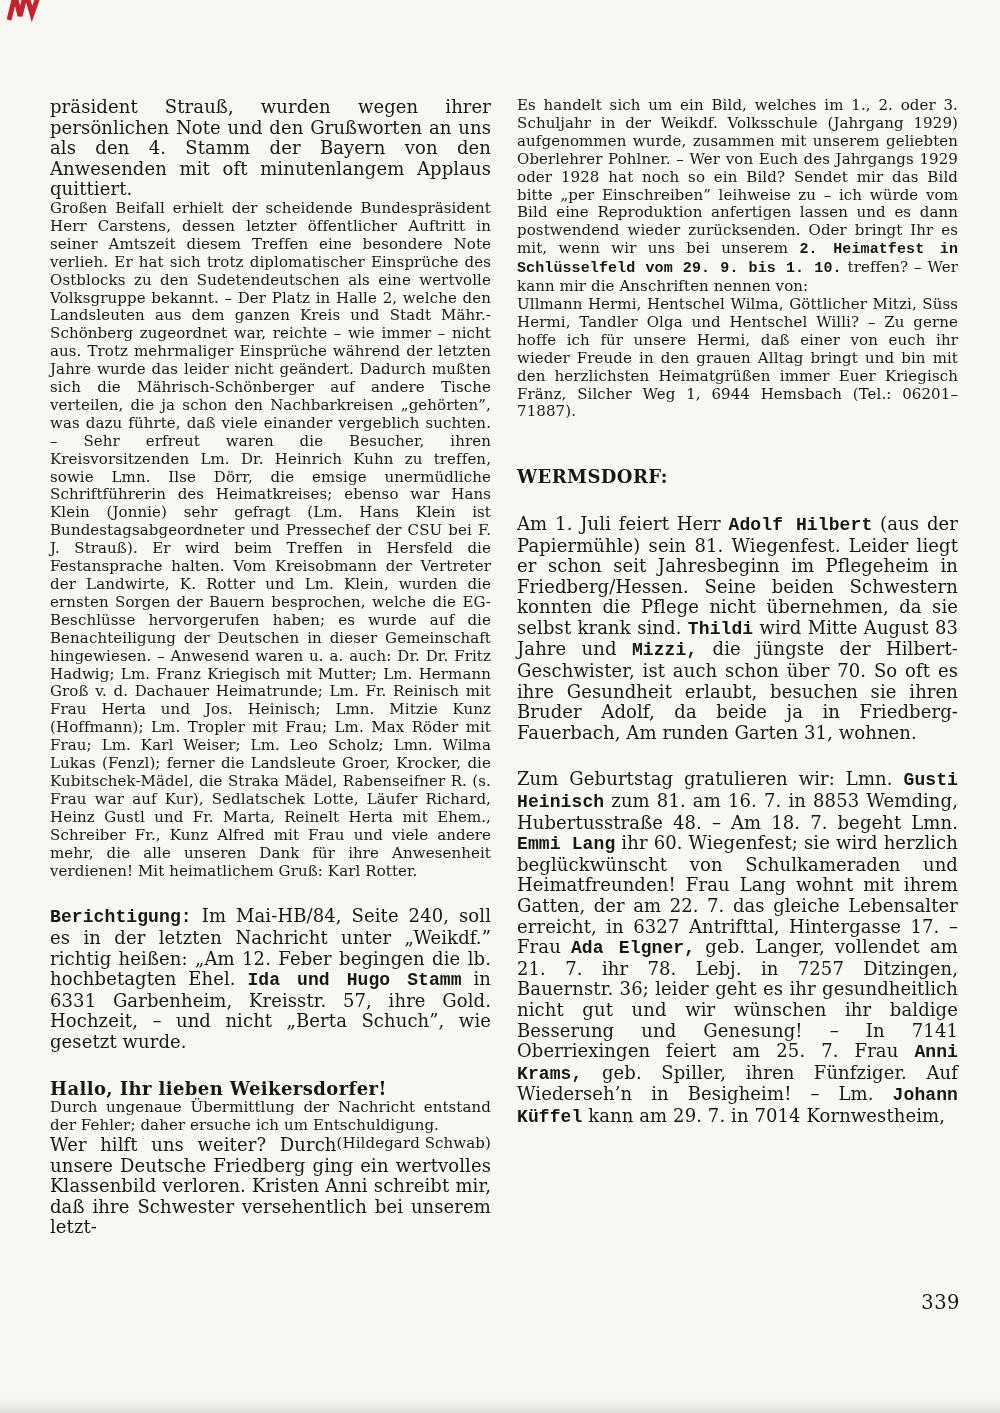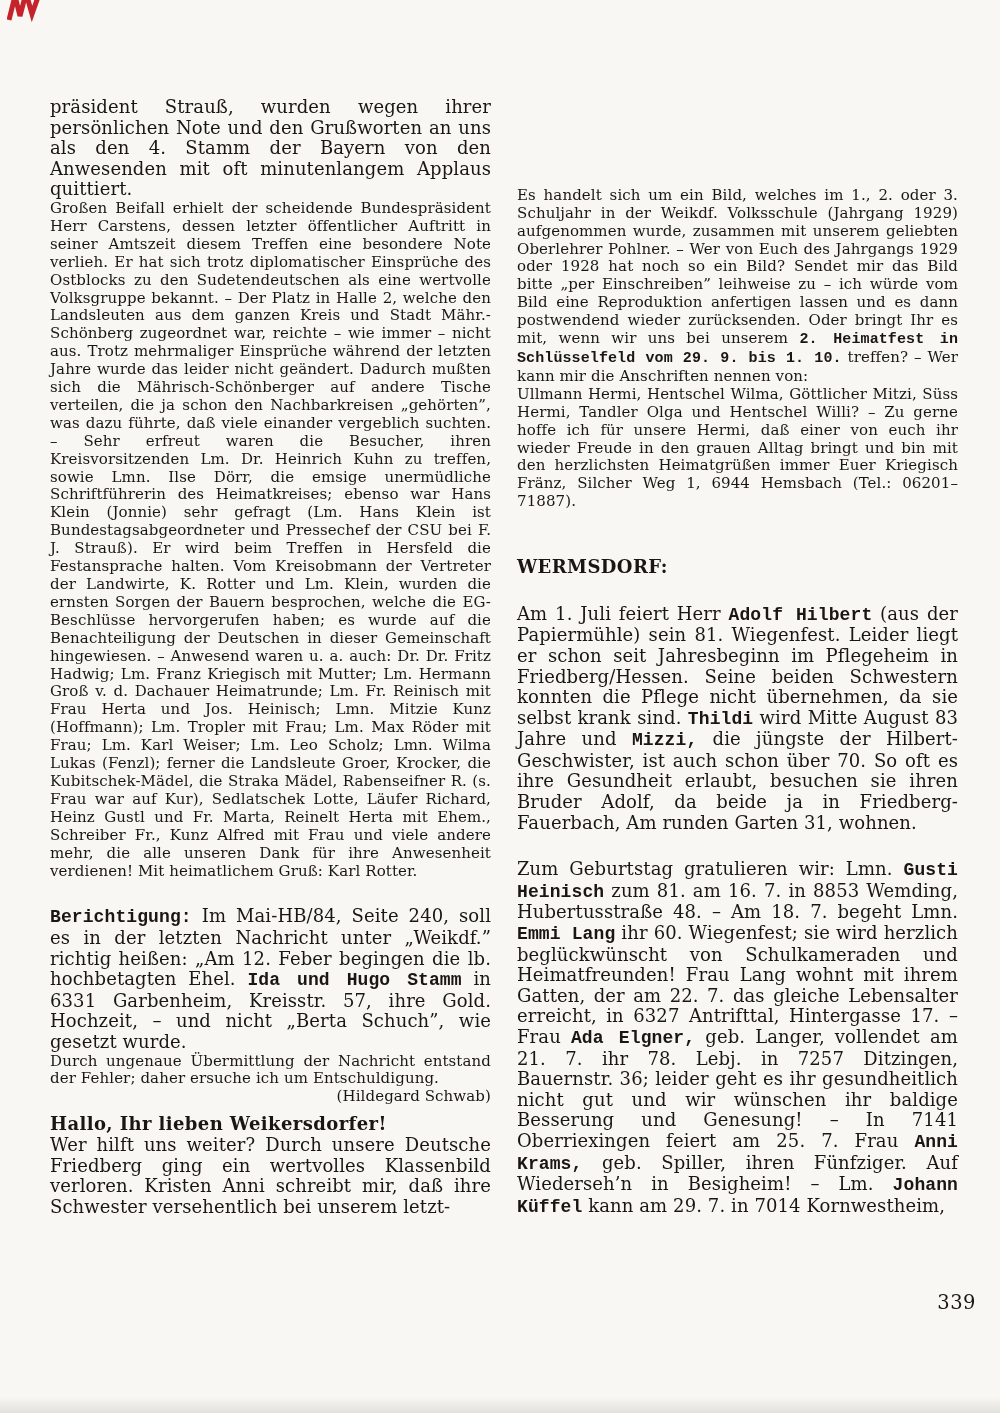--- a/index.html
+++ b/index.html
@@ -5,31 +5,31 @@
   html,body { margin:0; padding:0; }
   body { width:1000px; height:1413px; overflow:hidden; }
   .page {
     position:relative; width:1000px; height:1413px;
     font-family:"DejaVu Serif","Liberation Serif",serif;
     overflow:hidden;
   }
   .corner-mark { position:absolute; left:7px; top:-7px; }
   .columns {
     position:absolute; left:50px; top:97px; width:908px;
-    display:flex; gap:26px;align-items:flex-end;
+    display:flex; gap:26px;
   }
   .col { width:441px; }
   .para { margin:0; text-align:justify; letter-spacing:0.1px; }
   .para.lg { font-size:18px;  line-height:20.6px; }
   .para.sm { font-size:15px; line-height:17.9px; }
   .heading { font-weight:bold; letter-spacing:0.4px; }
   b { font-weight:bold;font-family:Liberation Mono, monospace; }
   .pull-right { float:right; }
   .page-number {
-    position:absolute; top:1291px; right:24px;
+    position:absolute; top:1291px; right:40px;
     font-size:19.5px; letter-spacing:0.5px;
   }
   .scan-shadow {
     position:absolute; left:0; right:0; bottom:0; height:16px;
     background:linear-gradient(to bottom, rgba(90,85,75,0), rgba(90,85,75,0.14));
   }
 </style>
 <style>.sp-sm{margin-top:26px}.sp-md{margin-top:26px}.sp-lg{margin-top:46px}</style></head>
 <body style="background: rgb(248, 247, 243);">
 
@@ -37,22 +37,22 @@
 
   <svg class="corner-mark" width="34" height="30" viewBox="0 0 34 30" aria-hidden="true">
     <polyline points="2,27 8,3 13,23 19,0 25,21 31,4" fill="none" stroke-width="5" stroke-linejoin="miter" stroke="#c5232b"></polyline>
   </svg>
 
   <div class="columns">
     <div class="col">
         <p class="para lg"><span>präsident Strauß, wurden wegen ihrer persönlichen Note und den Grußworten an uns als den 4. Stamm der Bayern von den Anwesenden mit oft minutenlangem Applaus quittiert.</span></p>
         <p class="para sm"><span>Großen Beifall erhielt der scheidende Bundespräsident Herr Carstens, dessen letzter öffentlicher Auftritt in seiner Amtszeit diesem Treffen eine besondere Note verlieh. Er hat sich trotz diplomatischer Einsprüche des Ostblocks zu den Sudetendeutschen als eine wertvolle Volksgruppe bekannt. – Der Platz in Halle 2, welche den Landsleuten aus dem ganzen Kreis und Stadt Mähr.-Schönberg zugeordnet war, reichte – wie immer – nicht aus. Trotz mehrmaliger Einsprüche während der letzten Jahre wurde das leider nicht geändert. Dadurch mußten sich die Mährisch-Schönberger auf andere Tische verteilen, die ja schon den Nachbarkreisen „gehörten”, was dazu führte, daß viele einander vergeblich suchten. – Sehr erfreut waren die Besucher, ihren Kreisvorsitzenden Lm. Dr. Heinrich Kuhn zu treffen, sowie Lmn. Ilse Dörr, die emsige unermüdliche Schriftführerin des Heimatkreises; ebenso war Hans Klein (Jonnie) sehr gefragt (Lm. Hans Klein ist Bundestagsabgeordneter und Pressechef der CSU bei F. J. Strauß). Er wird beim Treffen in Hersfeld die Festansprache halten. Vom Kreisobmann der Vertreter der Landwirte, K. Rotter und Lm. Klein, wurden die ernsten Sorgen der Bauern besprochen, welche die EG-Beschlüsse hervorgerufen haben; es wurde auf die Benachteiligung der Deutschen in dieser Gemeinschaft hingewiesen. – Anwesend waren u. a. auch: Dr. Dr. Fritz Hadwig; Lm. Franz Kriegisch mit Mutter; Lm. Hermann Groß v. d. Dachauer Heimatrunde; Lm. Fr. Reinisch mit Frau Herta und Jos. Heinisch; Lmn. Mitzie Kunz (Hoffmann); Lm. Tropler mit Frau; Lm. Max Röder mit Frau; Lm. Karl Weiser; Lm. Leo Scholz; Lmn. Wilma Lukas (Fenzl); ferner die Landsleute Groer, Krocker, die Kubitschek-Mädel, die Straka Mädel, Rabenseifner R. (s. Frau war auf Kur), Sedlatschek Lotte, Läufer Richard, Heinz Gustl und Fr. Marta, Reinelt Herta mit Ehem., Schreiber Fr., Kunz Alfred mit Frau und viele andere mehr, die alle unseren Dank für ihre Anwesenheit verdienen! Mit heimatlichem Gruß: Karl Rotter.</span></p>
         <p class="para lg sp-md"><b>Berichtigung:</b><span> Im Mai-HB/84, Seite 240, soll es in der letzten Nachricht unter „Weikdf.” richtig heißen: „Am 12. Feber begingen die lb. hochbetagten Ehel. </span><b>Ida und Hugo Stamm</b><span> in 6331 Garbenheim, Kreisstr. 57, ihre Gold. Hochzeit, – und nicht „Berta Schuch”, wie gesetzt wurde.</span></p>
+        <p class="para lg heading sp-sm"><span>Hallo, Ihr lieben Weikersdorfer!</span></p>
         <p class="para sm"><span>Durch ungenaue Übermittlung der Nachricht entstand der Fehler; daher ersuche ich um Entschuldigung. </span><span class="pull-right">(Hildegard Schwab)</span></p>
-        <p class="para lg heading sp-sm"><span>Hallo, Ihr lieben Weikersdorfer!</span></p>
         <p class="para lg"><span>Wer hilft uns weiter? Durch unsere Deutsche Friedberg ging ein wertvolles Klassenbild verloren. Kristen Anni schreibt mir, daß ihre Schwester versehentlich bei unserem letzt-</span></p>
       </div>
     <div class="col">
         <p class="para sm"><span>Es handelt sich um ein Bild, welches im 1., 2. oder 3. Schuljahr in der Weikdf. Volksschule (Jahrgang 1929) aufgenommen wurde, zusammen mit unserem geliebten Oberlehrer Pohlner. – Wer von Euch des Jahrgangs 1929 oder 1928 hat noch so ein Bild? Sendet mir das Bild bitte „per Einschreiben” leihweise zu – ich würde vom Bild eine Reproduktion anfertigen lassen und es dann postwendend wieder zurücksenden. Oder bringt Ihr es mit, wenn wir uns bei unserem </span><b>2. Heimatfest in Schlüsselfeld vom 29. 9. bis 1. 10.</b><span> treffen? – Wer kann mir die Anschriften nennen von:</span></p>
         <p class="para sm"><span>Ullmann Hermi, Hentschel Wilma, Göttlicher Mitzi, Süss Hermi, Tandler Olga und Hentschel Willi? – Zu gerne hoffe ich für unsere Hermi, daß einer von euch ihr wieder Freude in den grauen Alltag bringt und bin mit den herzlichsten Heimatgrüßen immer Euer Kriegisch Fränz, Silcher Weg 1, 6944 Hemsbach (Tel.: 06201–71887).</span></p>
         <p class="para lg heading sp-lg"><span>WERMSDORF:</span></p>
         <p class="para lg sp-sm"><span>Am 1. Juli feiert Herr </span><b>Adolf Hilbert</b><span> (aus der Papiermühle) sein 81. Wiegenfest. Leider liegt er schon seit Jahresbeginn im Pflegeheim in Friedberg/Hessen. Seine beiden Schwestern konnten die Pflege nicht übernehmen, da sie selbst krank sind. </span><b>Thildi</b><span> wird Mitte August 83 Jahre und </span><b>Mizzi,</b><span> die jüngste der Hilbert-Geschwister, ist auch schon über 70. So oft es ihre Gesundheit erlaubt, besuchen sie ihren Bruder Adolf, da beide ja in Friedberg-Fauerbach, Am runden Garten 31, wohnen.</span></p>
         <p class="para lg sp-sm"><span>Zum Geburtstag gratulieren wir: Lmn. </span><b>Gusti Heinisch</b><span> zum 81. am 16. 7. in 8853 Wemding, Hubertusstraße 48. – Am 18. 7. begeht Lmn. </span><b>Emmi Lang</b><span> ihr 60. Wiegenfest; sie wird herzlich beglückwünscht von Schulkameraden und Heimatfreunden! Frau Lang wohnt mit ihrem Gatten, der am 22. 7. das gleiche Lebensalter erreicht, in 6327 Antrifttal, Hintergasse 17. – Frau </span><b>Ada Elgner,</b><span> geb. Langer, vollendet am 21. 7. ihr 78. Lebj. in 7257 Ditzingen, Bauernstr. 36; leider geht es ihr gesundheitlich nicht gut und wir wünschen ihr baldige Besserung und Genesung! – In 7141 Oberriexingen feiert am 25. 7. Frau </span><b>Anni Krams,</b><span> geb. Spiller, ihren Fünfziger. Auf Wiederseh’n in Besigheim! – Lm. </span><b>Johann Küffel</b><span> kann am 29. 7. in 7014 Kornwestheim,</span></p>
       </div>
   </div>

